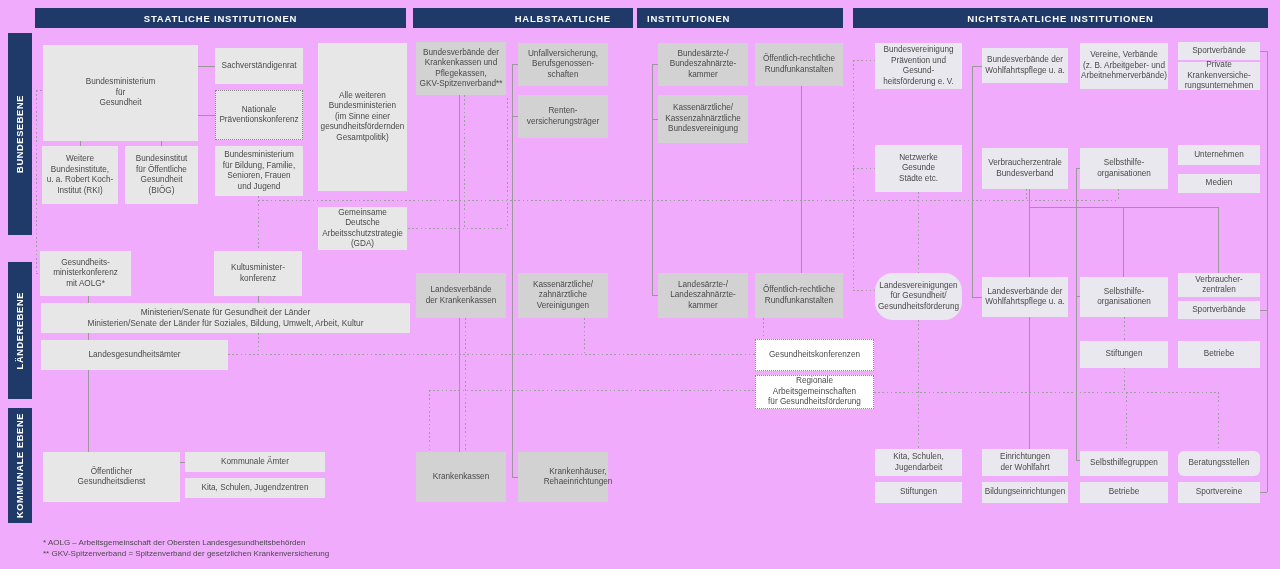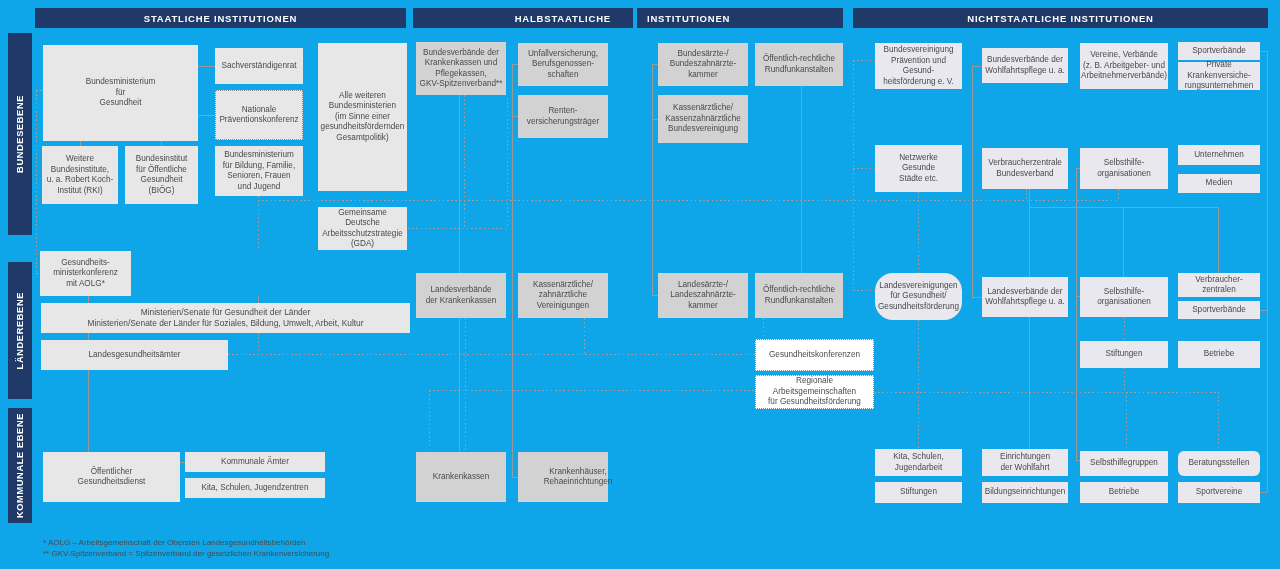--- a/index.html
+++ b/index.html
@@ -1,16 +1,16 @@
 <!DOCTYPE html>
 <html><head>
 <meta charset="utf-8">
 <style>
   html,body{margin:0;padding:0;background:#ffffff;}
-  #stage{position:relative;width:1280px;height:569px;background:#0ea5e9;overflow:hidden;
+  #stage{position:relative;width:1280px;height:569px;background:#f0abfc;overflow:hidden;
          font-family:"Liberation Sans",sans-serif;}
   svg.lines{position:absolute;left:0;top:0;}
   .hdr{position:absolute;top:8px;height:20px;background:#1f3a68;color:#fff;
        display:flex;align-items:center;justify-content:center;
        font-size:9.5px;font-weight:bold;letter-spacing:.8px;}
   .hdr.split-l{justify-content:flex-end;padding-right:22px;box-sizing:border-box;}
   .hdr.split-r{justify-content:flex-start;padding-left:10px;box-sizing:border-box;}
   .band{position:absolute;left:8px;width:24px;background:#1f3a68;color:#fff;
         display:flex;align-items:center;justify-content:center;}
   .band span{writing-mode:vertical-rl;transform:rotate(180deg);
@@ -137,20 +137,22 @@
   <div class="bx g1" style="left:215px;top:146px;width:88px;height:50px;">Bundesministerium
 für Bildung, Familie,
 Senioren, Frauen
 und Jugend</div>
   <div class="bx g1" style="left:318px;top:207px;width:89px;height:43px;">Gemeinsame Deutsche
 Arbeitsschutzstrategie
 (GDA)</div>
   <div class="bx g1" style="left:40px;top:251px;width:91px;height:45px;">Gesundheits-
 ministerkonferenz
 mit AOLG*</div>
+  <div class="bx g1" style="left:214px;top:251px;width:88px;height:45px;">Kultusminister-
+konferenz</div>
   <div class="bx g1 wide" style="left:41px;top:303px;width:369px;height:30px;">Ministerien/Senate für Gesundheit der Länder
 Ministerien/Senate der Länder für Soziales, Bildung, Umwelt, Arbeit, Kultur</div>
   <div class="bx g1" style="left:41px;top:340px;width:187px;height:30px;">Landesgesundheitsämter</div>
   <div class="bx g1" style="left:43px;top:452px;width:137px;height:50px;">Öffentlicher
 Gesundheitsdienst</div>
   <div class="bx g1" style="left:185px;top:452px;width:140px;height:20px;">Kommunale Ämter</div>
   <div class="bx g1" style="left:185px;top:478px;width:140px;height:20px;">Kita, Schulen, Jugendzentren</div>
 
   <div class="bx g2" style="left:416px;top:42px;width:90px;height:53px;">Bundesverbände der
 Krankenkassen und

